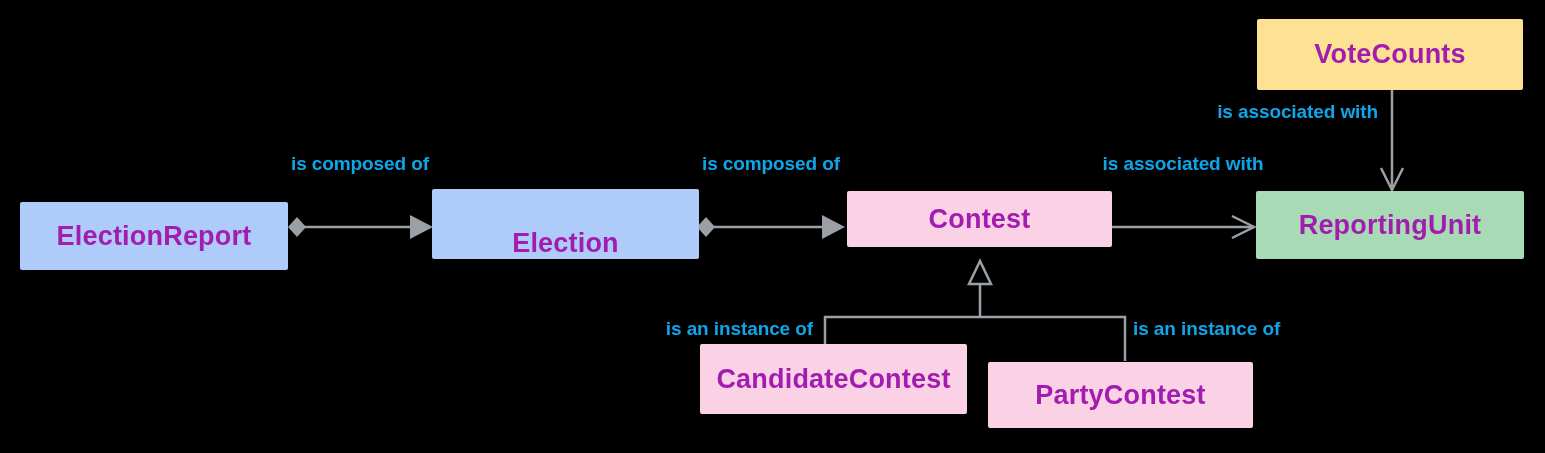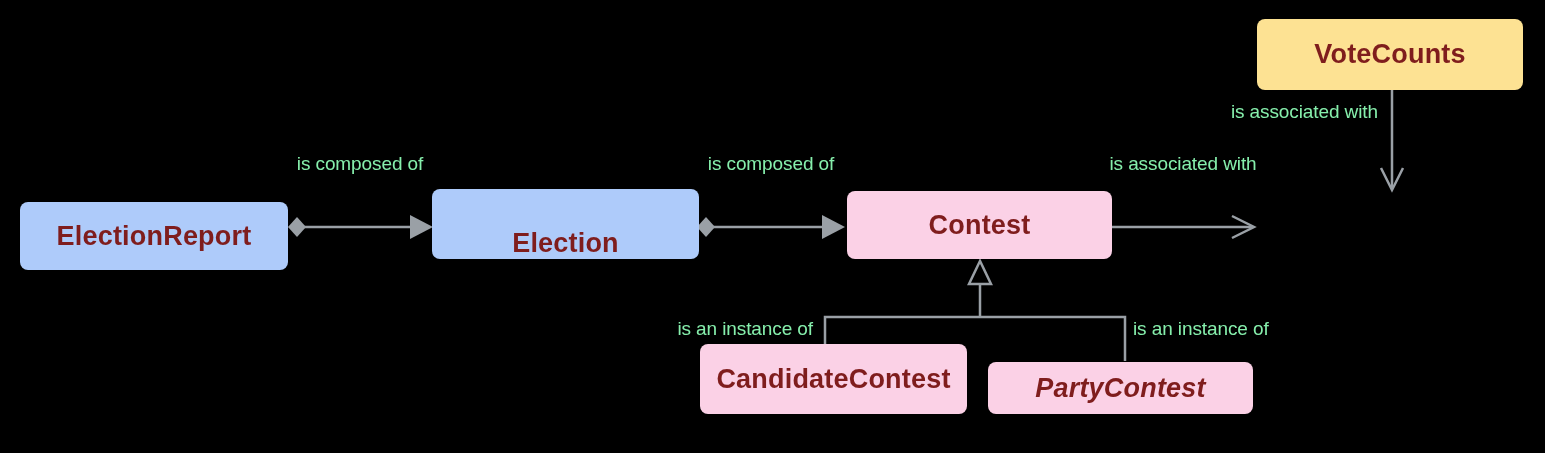--- a/index.html
+++ b/index.html
@@ -17,44 +17,44 @@
   }
   #edges-svg {
     position: absolute;
     left: 0;
     top: 0;
     width: 1545px;
     height: 453px;
   }
   .node {
     position: absolute;
-    border-radius: 8px;
+    border-radius: 2px;
     display: flex;
     align-items: center;
     justify-content: center;
     font-weight: bold;
     font-size: 27px;
     letter-spacing: 0.2px;
-    color: #7f1d1d;
+    color: #a21caf;
   }
   #n-election-report { left: 20px;   top: 191px; width: 268px; height: 68px; }
   #n-election        { left: 432px;  top: 189px; width: 267px; height: 70px; }
-  #n-contest         { left: 847px;  top: 191px; width: 265px; height: 68px; }
+  #n-contest         { left: 847px;  top: 191px; width: 265px; height: 56px; }
   #n-reporting-unit  { left: 1256px; top: 191px; width: 268px; height: 68px; }
   #n-vote-counts     { left: 1257px; top: 19px;  width: 266px; height: 71px; }
   #n-candidate-contest { left: 700px; top: 344px; width: 267px; height: 70px; }
-  #n-party-contest     { left: 988px; top: 362px; width: 265px; height: 52px; font-style: italic; }
+  #n-party-contest     { left: 988px; top: 362px; width: 265px; height: 66px; }
 
   .edge-label {
     position: absolute;
     font-size: 19px;
     line-height: 20px;
-    font-weight: normal;
+    font-weight: bold;
     letter-spacing: -0.1px;
-    color: #86efac;
+    color: #0ea5e9;
     white-space: nowrap;
   }
   #l-composed-1   { left: 360px;  top: 154px; transform: translateX(-50%); }
   #l-composed-2   { left: 771px;  top: 154px; transform: translateX(-50%); }
   #l-associated-1 { left: 1183px; top: 154px; transform: translateX(-50%); }
   #l-associated-2 { left: 1378px; top: 102px; transform: translateX(-100%); }
   #l-instance-1   { left: 813px;  top: 319px; transform: translateX(-100%); }
   #l-instance-2   { left: 1133px; top: 319px; }
 </style>
 </head>
@@ -98,20 +98,23 @@
   </div>
 
   <div class="node" id="n-election" style="background: rgb(174, 203, 250); align-items: flex-end;">
     <span>Election</span>
   </div>
 
   <div class="node" id="n-contest" style="background: rgb(251, 209, 230);">
     <span>Contest</span>
   </div>
 
+  <div class="node" id="n-reporting-unit" style="background: rgb(168, 218, 181);">
+    <span>ReportingUnit</span>
+  </div>
 
   <div class="node" id="n-vote-counts" style="background: rgb(253, 226, 147);">
     <span>VoteCounts</span>
   </div>
 
   <div class="node" id="n-candidate-contest" style="background: rgb(251, 209, 230);">
     <span>CandidateContest</span>
   </div>
 
   <div class="node" id="n-party-contest" style="background: rgb(251, 209, 230);">

